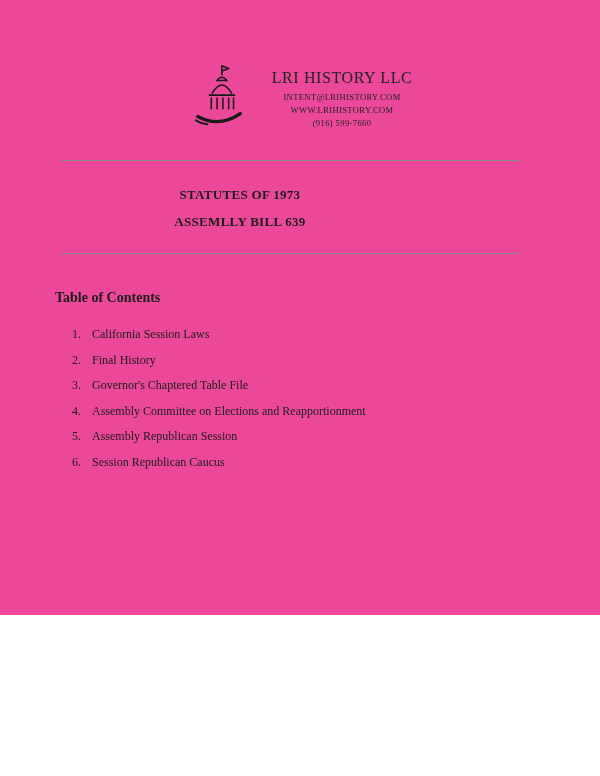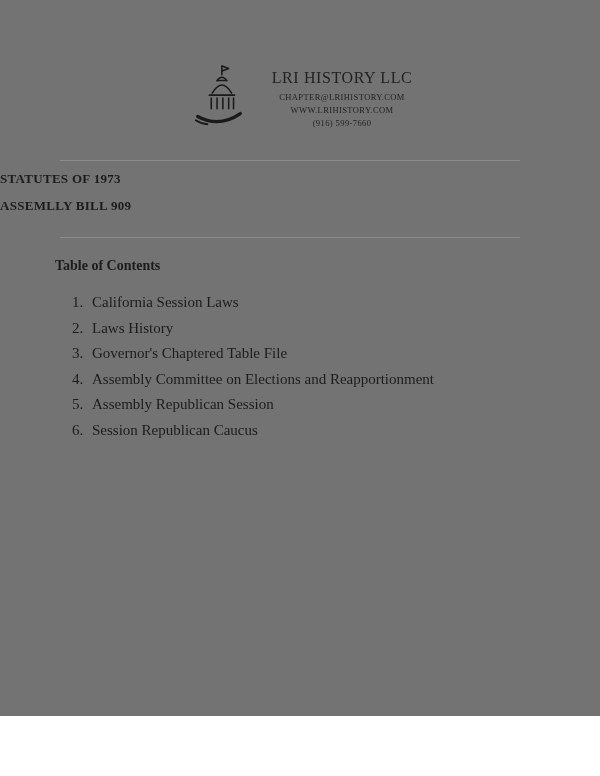--- a/index.html
+++ b/index.html
@@ -3,22 +3,22 @@
 <meta charset="utf-8">
 <style>
   html, body {
     margin: 0;
     padding: 0;
     background: #ffffff;
   }
   .page {
     position: relative;
     width: 600px;
-    height: 716px;
-    background: #737373;
+    height: 615px;
+    background: #ec4899;
     font-family: "Liberation Serif", "DejaVu Serif", serif;
     color: #1a1a1a;
     overflow: hidden;
   }
 
   
   .header {
     display: flex;
     justify-content: center;
     align-items: center;
@@ -51,49 +51,49 @@
     height: 0;
     border: none;
     border-top: 1px solid #8a8a8a;
     margin: 0 80px 0 60px;
   }
   .rule-top { margin-top: 24px; }
   .rule-mid { margin-top: 18px; }
 
   
   .statutes {
-    text-align: left;
+    text-align: center;
     padding-right: 120px;
-    margin-top: 4px;
+    margin-top: 20px;
   }
   .statutes-line {
     font-weight: bold;
     font-size: 13px;
     line-height: 27px;
     letter-spacing: 0.3px;
     white-space: pre;
     color: #1c1c1c;
   }
 
   
   .toc-title {
     font-weight: bold;
     font-size: 14px;
-    margin: 20px 0 0 55px;
+    margin: 36px 0 0 55px;
     color: #1c1c1c;
   }
   ol.toc-list {
     list-style: none;
     counter-reset: tocnum;
     margin: 16px 0 0 0;
     padding: 0 0 0 72px;
   }
   ol.toc-list li {
     counter-increment: tocnum;
-    font-size: 15px;
+    font-size: 12px;
     line-height: 25.5px;
     color: #1c1c1c;
   }
   ol.toc-list li::before {
     content: counter(tocnum) ".";
     display: inline-block;
     width: 18px;
     margin-right: 2px;
   }
 </style>
@@ -122,39 +122,39 @@
           <path d="M42 37 v11"></path>
           <path d="M47 37 v11"></path>
 
           <path d="M10 56 q22 12 44 -3" stroke-width="3.4"></path>
           <path d="M8 60 q6 4 12 4" stroke-width="2"></path>
         </g>
       </svg>
     </div>
     <div class="contact-block">
       <div class="company-name">LRI HISTORY LLC</div>
-      <div class="contact-line">CHAPTER@LRIHISTORY.COM</div>
+      <div class="contact-line">INTENT@LRIHISTORY.COM</div>
       <div class="contact-line">WWW.LRIHISTORY.COM</div>
       <div class="contact-line">(916) 599-7660</div>
     </div>
   </div>
 
   <hr class="rule rule-top">
 
   <div class="statutes">
     <div class="statutes-line">STATUTES OF 1973</div>
-    <div class="statutes-line">ASSEMLLY BILL 909</div>
+    <div class="statutes-line">ASSEMLLY BILL 639</div>
   </div>
 
   <hr class="rule rule-mid">
 
   <div class="toc-title">Table of Contents</div>
 
   <ol class="toc-list">
     <li>California Session Laws</li>
-    <li>Laws History</li>
+    <li>Final History</li>
     <li>Governor's Chaptered Table File</li>
     <li>Assembly Committee on Elections and Reapportionment</li>
     <li>Assembly Republican Session</li>
     <li>Session Republican Caucus</li>
   </ol>
 
 </div>
 
 </body></html>

